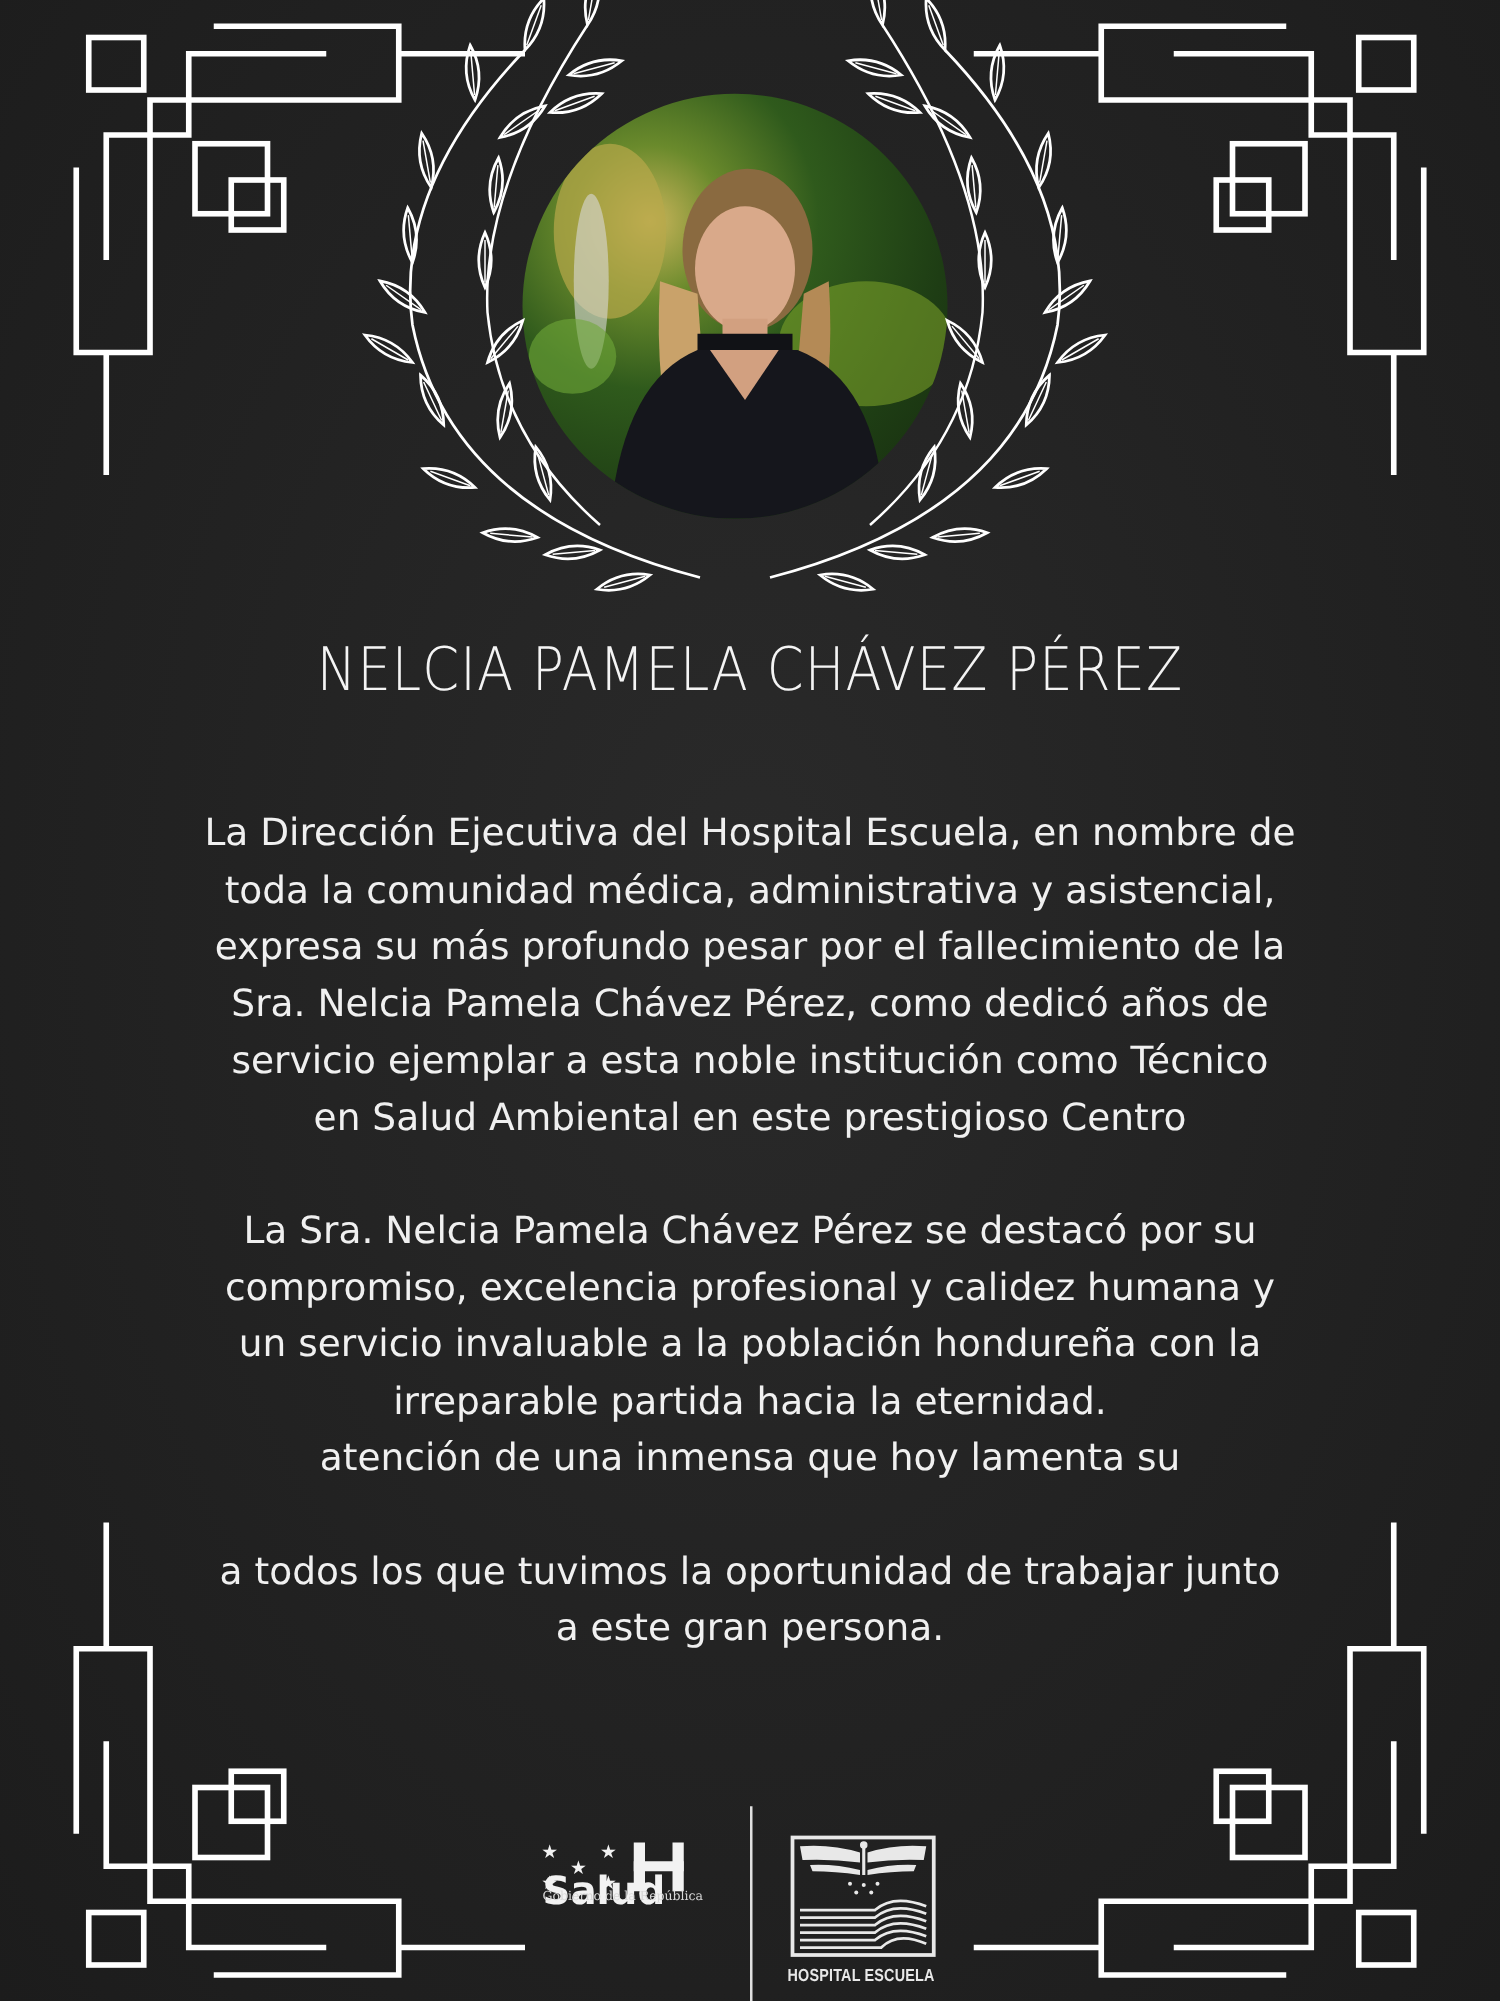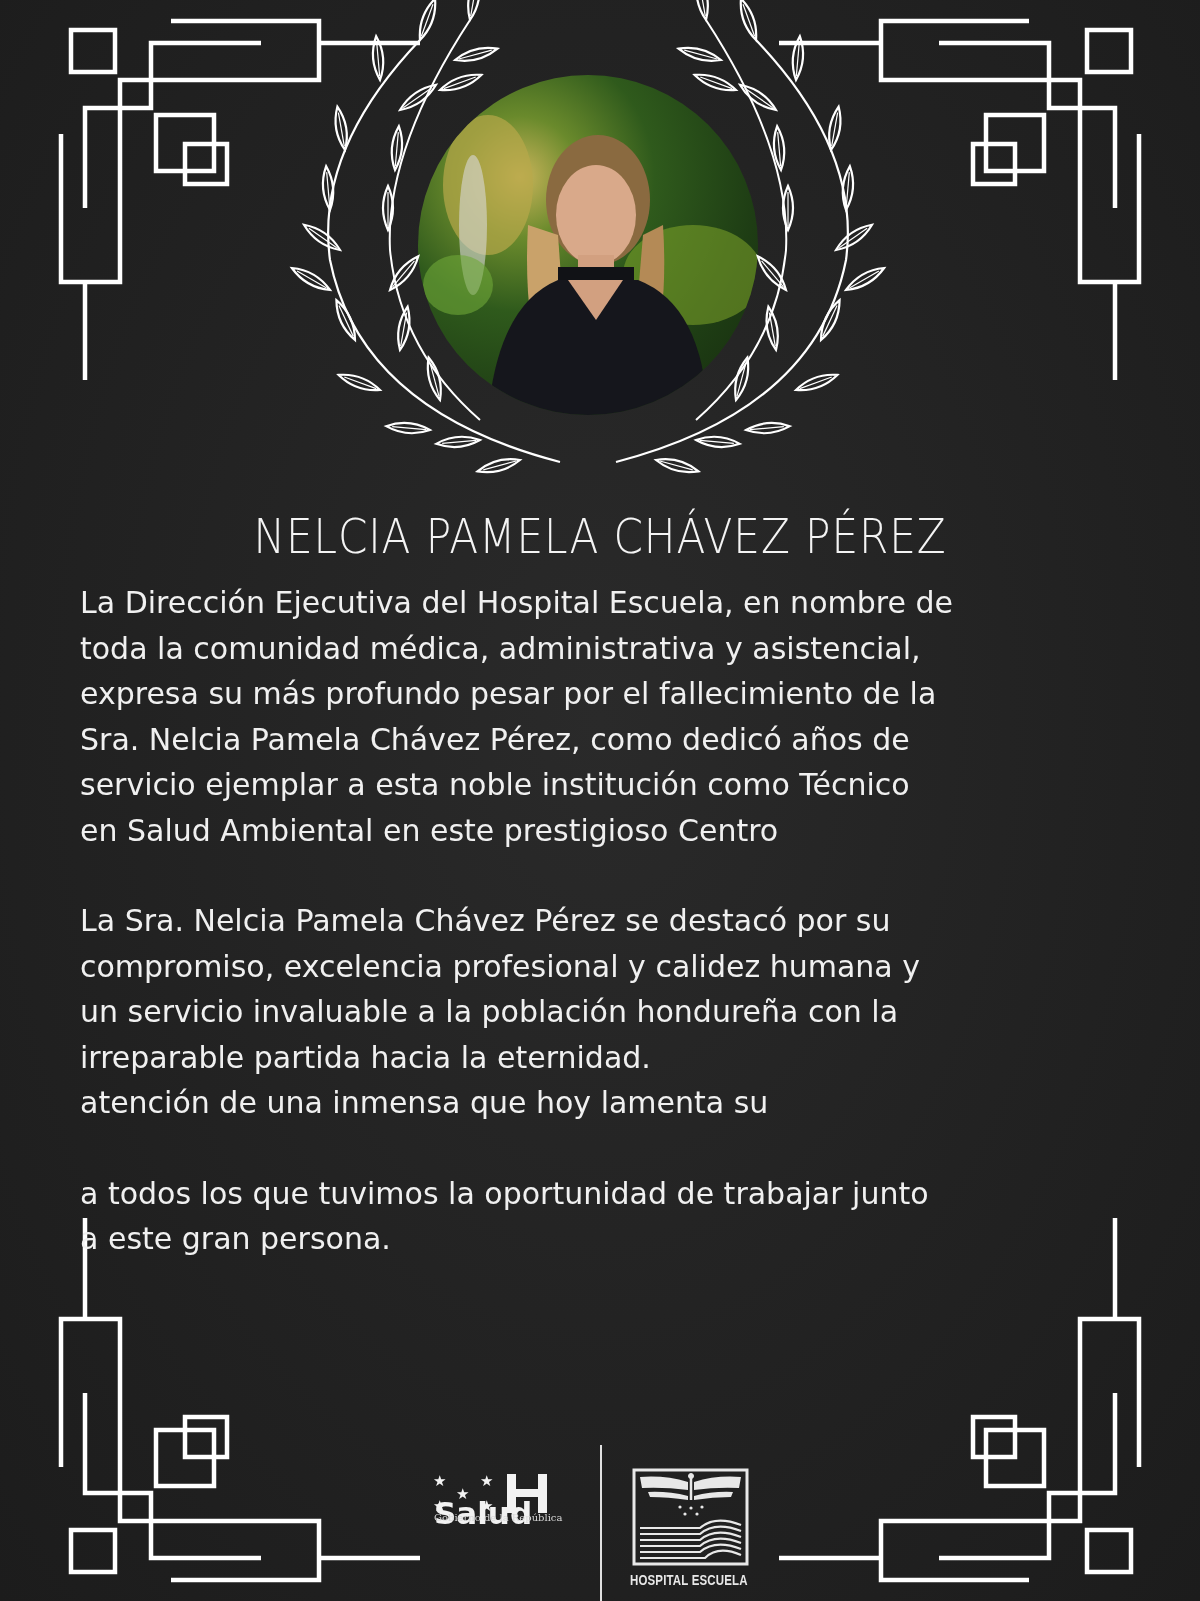--- a/index.html
+++ b/index.html
@@ -18,22 +18,22 @@
     background: radial-gradient(circle at 30% 30%, #c9b45a 0%, #6a8a2c 18%, #2f5a1c 40%, #1e3d14 70%, #15290e 100%);
   }
   .photo svg { position: absolute; left: 0; top: 0; }
   .title {
     position: absolute; left: 0; right: 0; top: 508px; text-align: center;
     font-family: "DejaVu Sans", sans-serif; font-weight: 200;
     font-size: 48px; letter-spacing: 1px; color: #f4f4f4;
     transform: scaleX(0.88);
   }
   .body {
-    position: absolute; left: 80px; width: 1040px; top: 580px;
-    font-family: "DejaVu Sans", sans-serif;
+    position: absolute; left: 80px; width: 1040px; top: 644px;
+    text-align: center; font-family: "DejaVu Sans", sans-serif;
     font-size: 30px; line-height: 45.5px; color: #f0f0f0;
   }
   .para { margin: 0 0 45px 0; }
   .para span { display: block; }
   .logos { position: absolute; left: 0; top: 0; }
   .salud-word {
     position: absolute; left: 434px; top: 1495px; font-size: 31px; font-weight: bold;
     color: #f2f2f2; font-family: "DejaVu Sans", sans-serif;
   }
   .gob {

